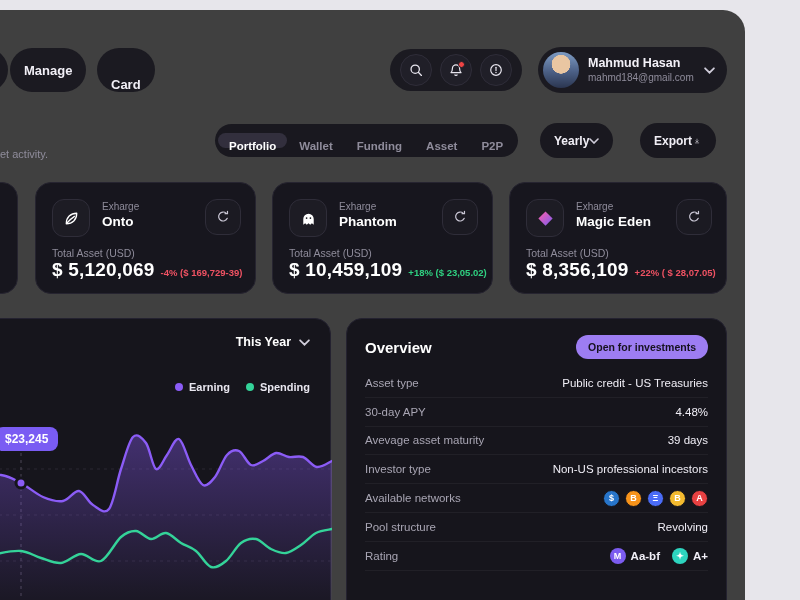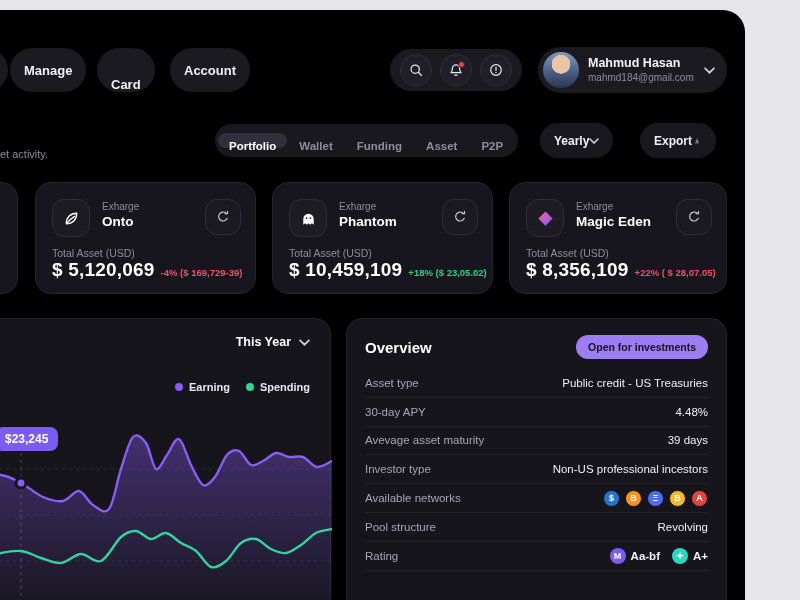--- a/index.html
+++ b/index.html
@@ -1,18 +1,18 @@
 <!DOCTYPE html>
 <html><head>
 <meta charset="utf-8">
 <style>
   * { margin:0; padding:0; box-sizing:border-box; }
   body { font-family:"Liberation Sans", sans-serif; }
   .stage { position:relative; width:800px; height:600px; background:#e7e6eb; overflow:hidden; }
-  .canvas { position:absolute; left:0; top:10px; width:745px; height:590px; background:#000000; border-top-right-radius:22px; overflow:hidden; }
+  .canvas { position:absolute; left:0; top:10px; width:745px; height:590px; background:#404040; border-top-right-radius:22px; overflow:hidden; }
 
   .pill { position:absolute; background:#1b1a21; border-radius:999px; display:inline-flex; align-items:center; justify-content:center; color:#f1eff6; font-size:13px; font-weight:600; cursor:pointer; }
   .nav-pill { top:38px; height:44px; padding:0 14px; }
   .nav-frag { left:-36px; top:38px; width:44px; height:44px; }
 
   .icon-cluster { position:absolute; left:390px; top:39px; width:132px; height:42px; background:#1b1a21; border-radius:21px; display:flex; align-items:center; justify-content:center; gap:8px; }
   .icon-btn { position:relative; width:32px; height:32px; border-radius:50%; background:#201f28; border:1px solid #2f2d39; display:flex; align-items:center; justify-content:center; cursor:pointer; }
   .icon-btn svg { width:16px; height:16px; }
   .bell-dot { position:absolute; top:6px; right:6px; width:7px; height:7px; border-radius:50%; background:#ef4444; border:1.5px solid #201f28; }
 
@@ -76,23 +76,20 @@
 
 <div class="stage">
   <div class="canvas">
 
     <div class="pill nav-frag"></div>
     <div class="pill nav-pill" style="left:10px;">
         <span>Manage</span>
       </div>
     <div class="pill nav-pill" style="left:97px;align-items:flex-end;">
         <span>Card</span>
-      </div>
-    <div class="pill nav-pill" style="left:170px;">
-        <span>Account</span>
       </div>
 
     <div class="icon-cluster">
       <div class="icon-btn">
         <svg viewBox="0 0 20 20" fill="none" stroke="#e8e6ef" stroke-width="1.6" stroke-linecap="round">
             <circle cx="9" cy="9" r="5.2"></circle>
             <path d="M13.2 13.2 L16.8 16.8"></path>
           </svg>
       </div>
       <div class="icon-btn">

